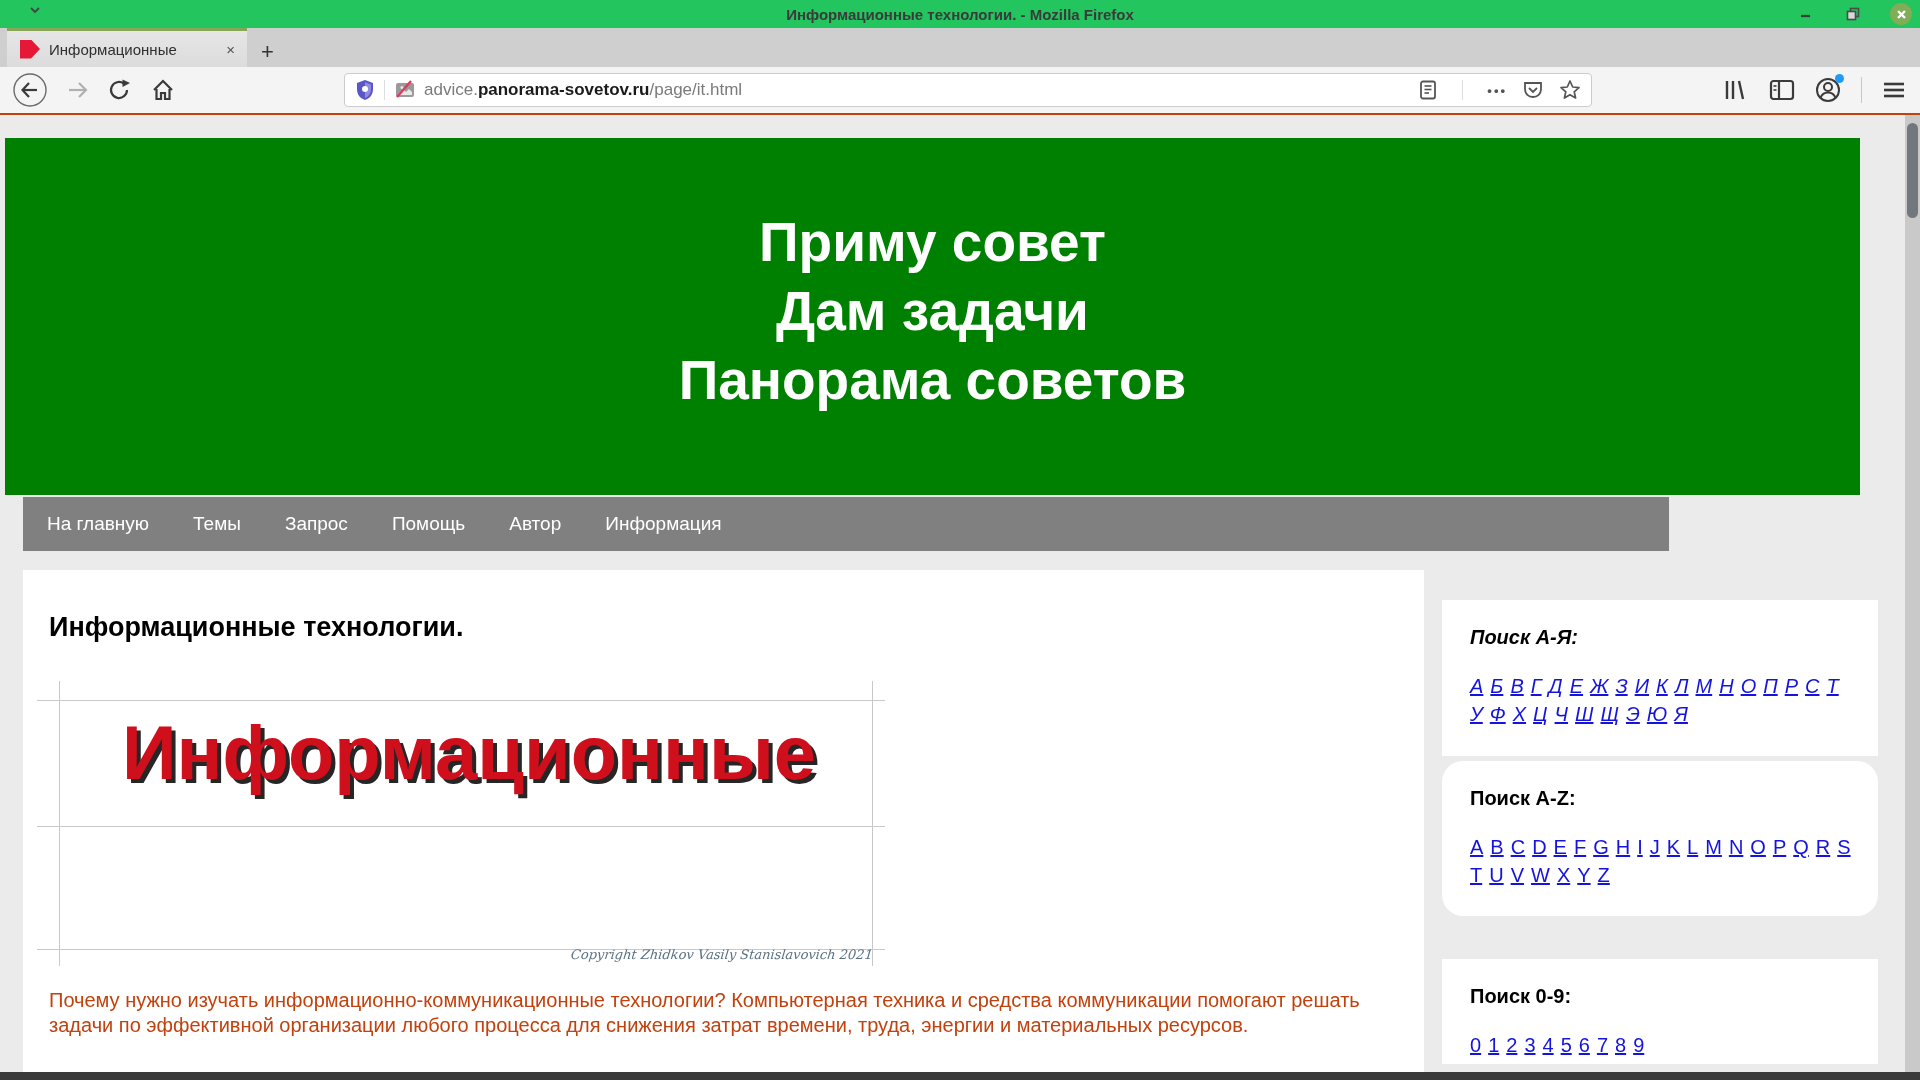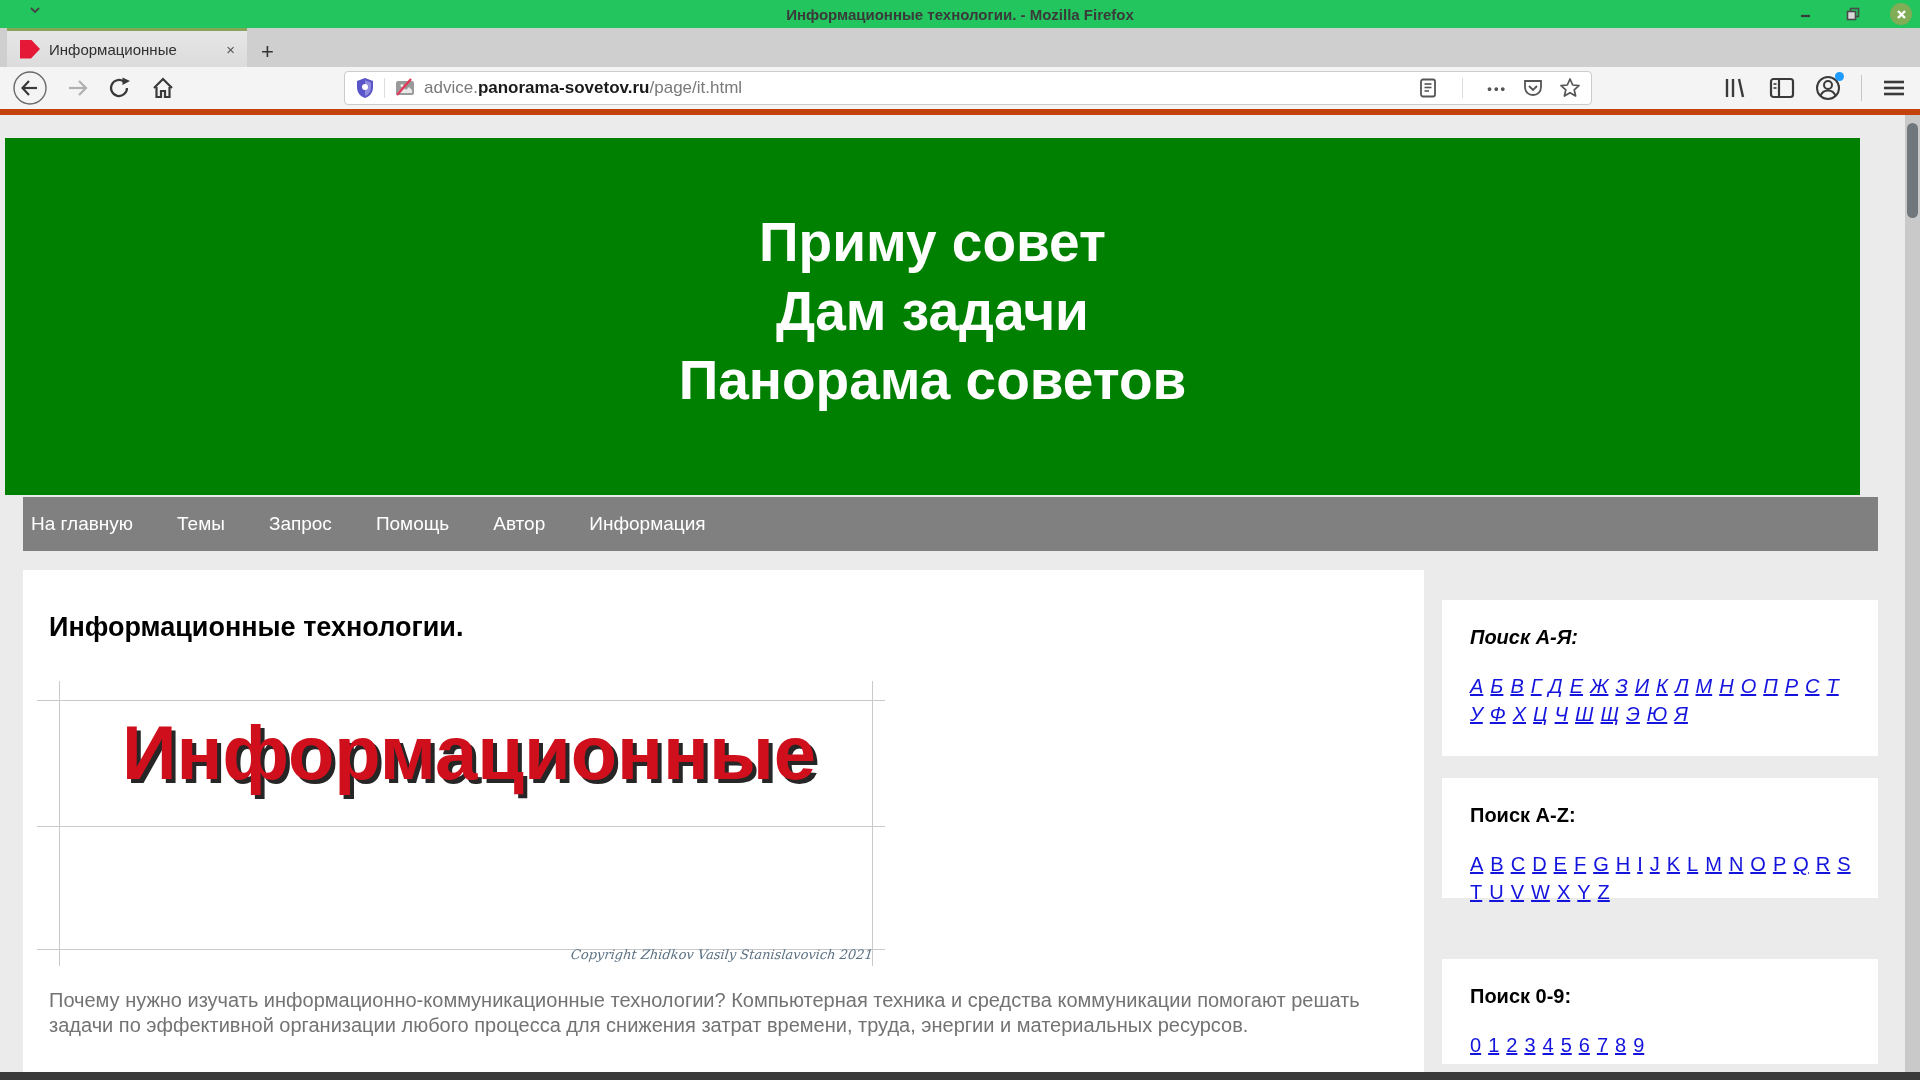--- a/index.html
+++ b/index.html
@@ -15,21 +15,21 @@
   .close-btn { background:#80ad56; border-radius:50%; }
 
   .tabbar { height:39px; background:#cfcfcf; display:flex; align-items:flex-end; }
   .tab { width:240px; height:39px; margin-left:7px; background:linear-gradient(#e6e6e6,#dcdcdc); border-top:3px solid #87a556; display:flex; align-items:center; padding:0 10px 0 13px; }
   .tab-favicon { width:20px; height:19px; background:#e51937; clip-path:polygon(0 0,55% 0,100% 50%,55% 100%,0 100%); flex:none; }
   .tab-label { margin-left:9px; font-size:15px; color:#2f2f2f; white-space:nowrap; overflow:hidden; flex:1;
                -webkit-mask-image:linear-gradient(to right,#000 72%,transparent 97%); mask-image:linear-gradient(to right,#000 72%,transparent 97%); }
   .tab-close { font-size:15px; color:#555; padding:0 2px; cursor:pointer; }
   .newtab-btn { font-size:22px; color:#333; margin:0 0 4px 14px; cursor:pointer; line-height:1; }
 
-  .toolbar { height:48px; background:#f4f4f4; border-bottom:6px solid #c2410c; display:flex; align-items:center; padding:0 8px; }
+  .toolbar { height:48px; background:#f4f4f4; border-bottom:2px solid #c2410c; display:flex; align-items:center; padding:0 8px; }
   .nav-btns { display:flex; align-items:center; gap:18px; padding-left:4px; }
   .icon-btn { display:flex; align-items:center; justify-content:center; cursor:pointer; }
 
   .urlbar { margin-left:168px; width:1248px; height:34px; background:#fff; border:1px solid #ccc; border-radius:4px; display:flex; align-items:center; padding:0 10px; }
   .url-sep { width:1px; height:20px; background:#ddd; margin:0 9px; }
   .url-text { flex:1; font-size:17px; color:#7a7a7a; white-space:nowrap; overflow:hidden; margin-left:8px; }
   .url-domain { color:#1a1a1a; font-weight:bold; }
   .url-actions { display:flex; align-items:center; gap:15px; padding-left:10px; }
   .dots { font-size:13px; color:#555; letter-spacing:2px; font-weight:bold; }
 
@@ -39,40 +39,40 @@
   .account-dot { position:absolute; right:-3px; top:-3px; width:9px; height:9px; border-radius:50%; background:#1f9bff; }
 
   
   .viewport { position:relative; height:957px; background:#ebebeb; overflow:hidden; }
   .scrollbar { position:absolute; right:0; top:0; width:15px; height:100%; background:#c9c9c9; }
   .scroll-thumb { position:absolute; left:2px; top:8px; width:11px; height:95px; border-radius:6px; background:#70787d; cursor:pointer; }
 
   .banner { position:absolute; left:5px; top:23px; width:1855px; height:357px; background:#008000; text-align:center; padding-top:70px; }
   .banner-line { color:#fff; font-size:55px; font-weight:bold; line-height:69px; }
 
-  .sitenav { position:absolute; left:23px; top:382px; width:1855px; height:54px; background:#808080; display:flex; align-items:center; padding-left:8px; }
+  .sitenav { position:absolute; left:23px; top:382px; width:1646px; height:54px; background:#808080; display:flex; align-items:center; padding-left:24px; }
   .sitenav a { color:#fff; font-size:19px; text-decoration:none; margin-right:44px; cursor:pointer; }
 
   .main-card { position:absolute; left:23px; top:455px; width:1401px; height:502px; background:#fff; }
   .article-heading { padding:42px 0 0 26px; font-size:27px; font-weight:bold; color:#000; }
 
   .figure { position:relative; margin:42px 0 0 36px; width:820px; height:281px; background:#fff; }
   .gl-h { position:absolute; left:-22px; right:-6px; height:1px; background:#c9c9c9; }
   .gl-v { position:absolute; top:-4px; bottom:0; width:1px; background:#c9c9c9; }
   .fig-line1 { position:absolute; top:24px; width:100%; text-align:center; font-size:76px; font-weight:bold; white-space:nowrap;
                color:#d00f1d; text-shadow:4px 4px 0 #262626; }
   .fig-line2 { position:absolute; top:158px; width:100%; text-align:center; font-size:74px; font-weight:bold; white-space:nowrap;
                color:#d00f1d; text-shadow:4px 4px 0 #262626; }
   .fig-signature { position:absolute; right:6px; bottom:4px; font-family:"DejaVu Serif", serif; font-style:italic; font-size:13px; color:#5b7183; transform:skewX(-6deg); }
 
-  .article-paragraph { margin:22px 26px 0; max-width:1355px; font-size:20px; line-height:1.26; color:#737373; }
+  .article-paragraph { margin:22px 26px 0; max-width:1355px; font-size:20px; line-height:1.26; color:#c2410c; }
 
   .side-card { position:absolute; left:1442px; width:436px; background:#fff; padding:26px 28px 0; }
   .side-card-1 { top:485px; height:156px;font-style:italic; }
-  .side-card-2 { top:663px; height:120px; }
+  .side-card-2 { top:646px; height:155px;border-radius:21px; }
   .side-card-3 { top:844px; height:105px; }
   .side-title { font-size:20px; font-weight:bold; color:#000; margin-bottom:24px; }
   .letters-row { line-height:27px; }
   .letters-row a { color:#1414dd; text-decoration:underline; font-size:20px; margin-right:7px; cursor:pointer; }
 
   .bottom-strip { height:8px; background:#3a3a3a; }
 
   svg { display:block; }
 </style>
 </head>

